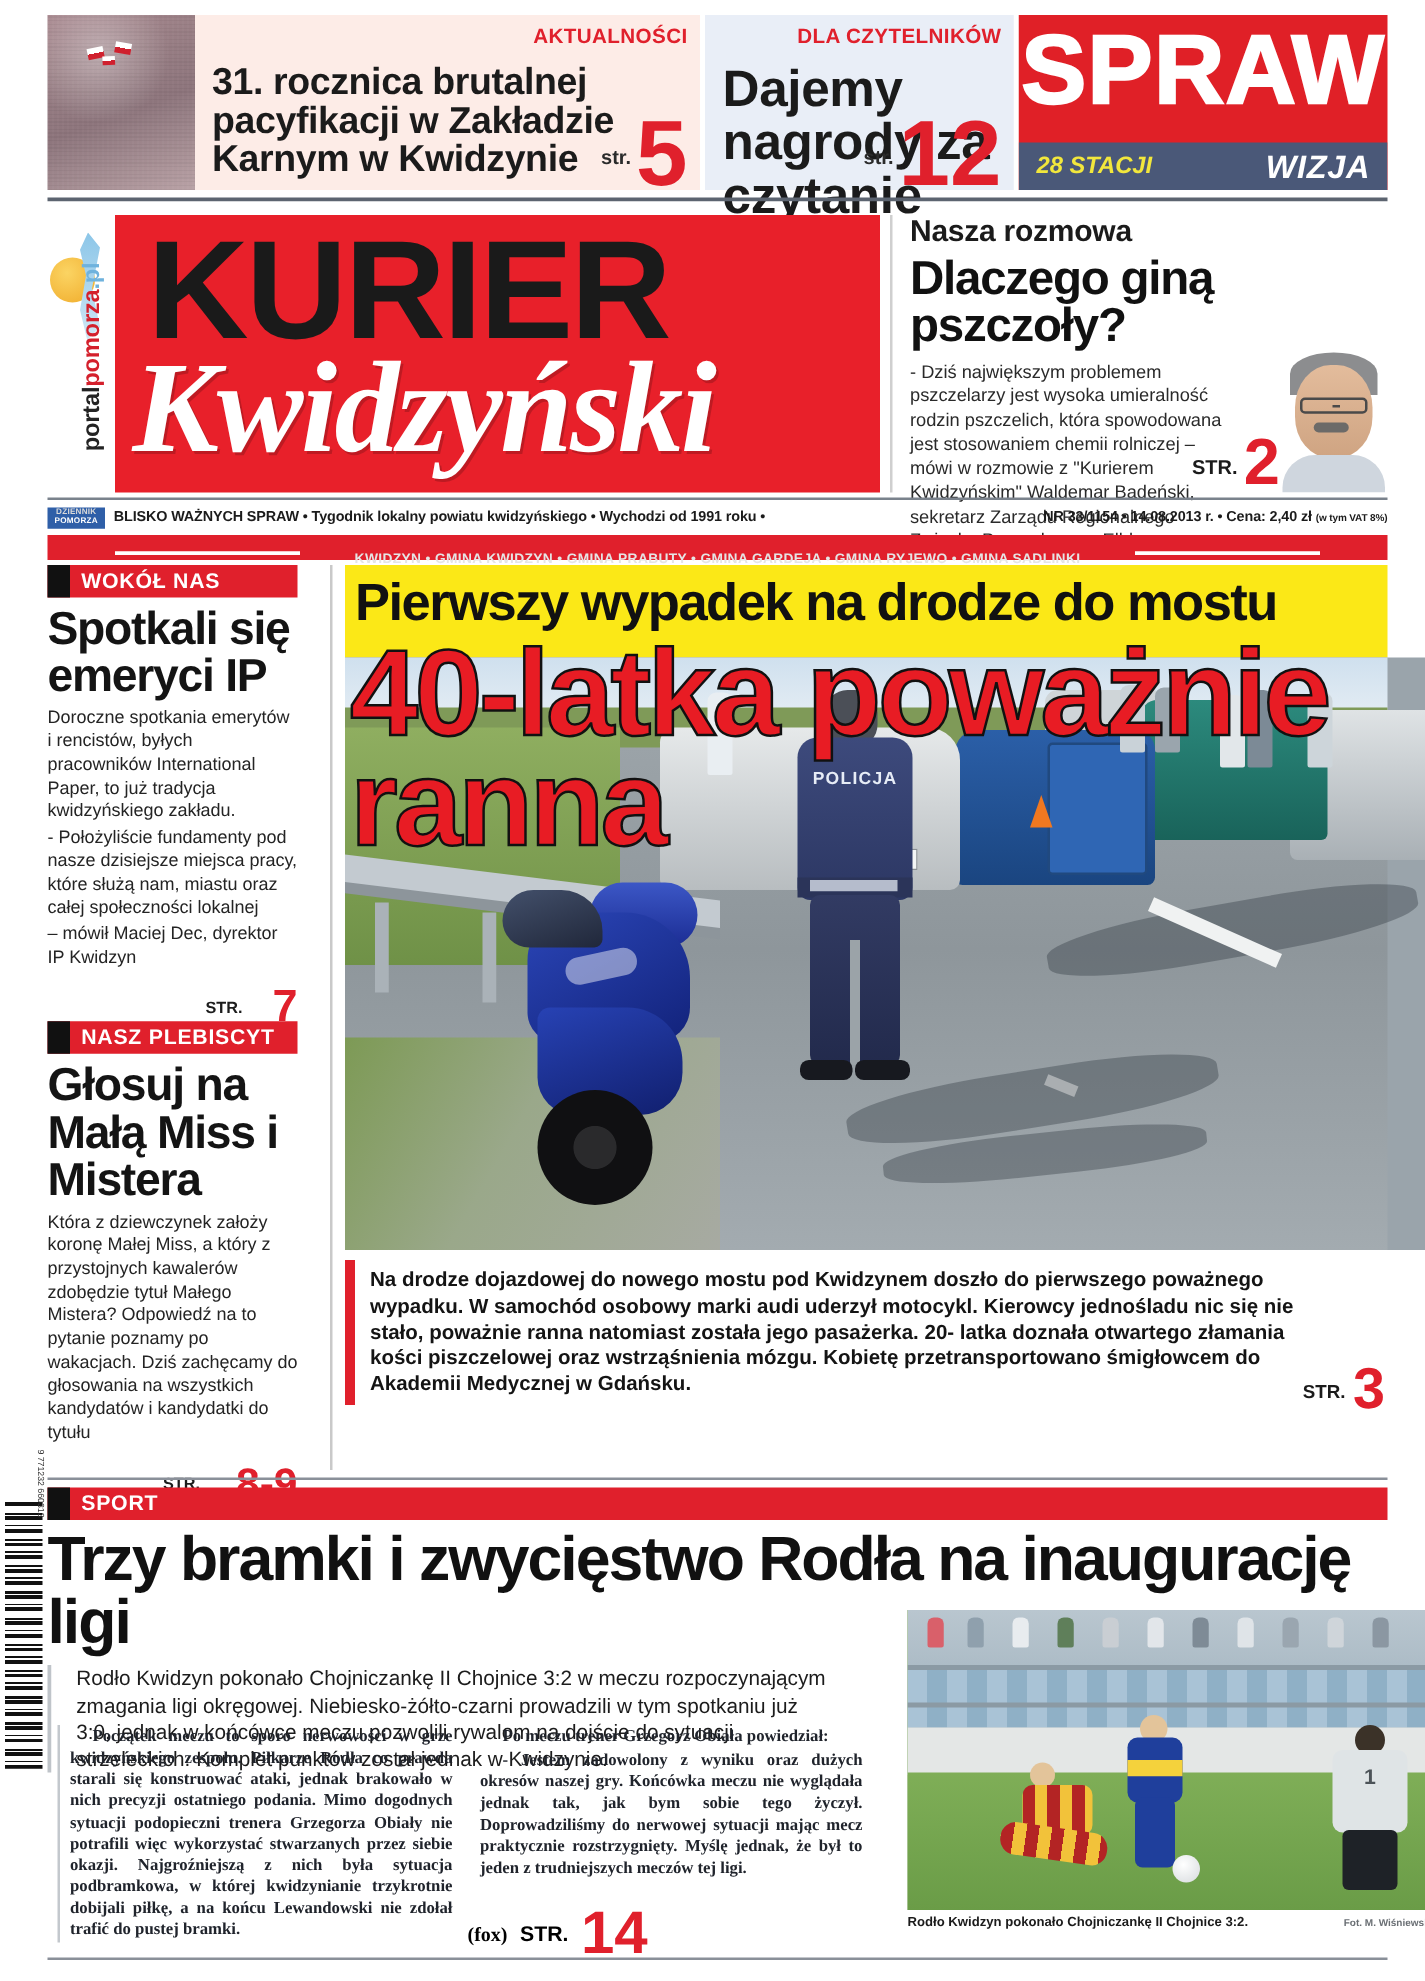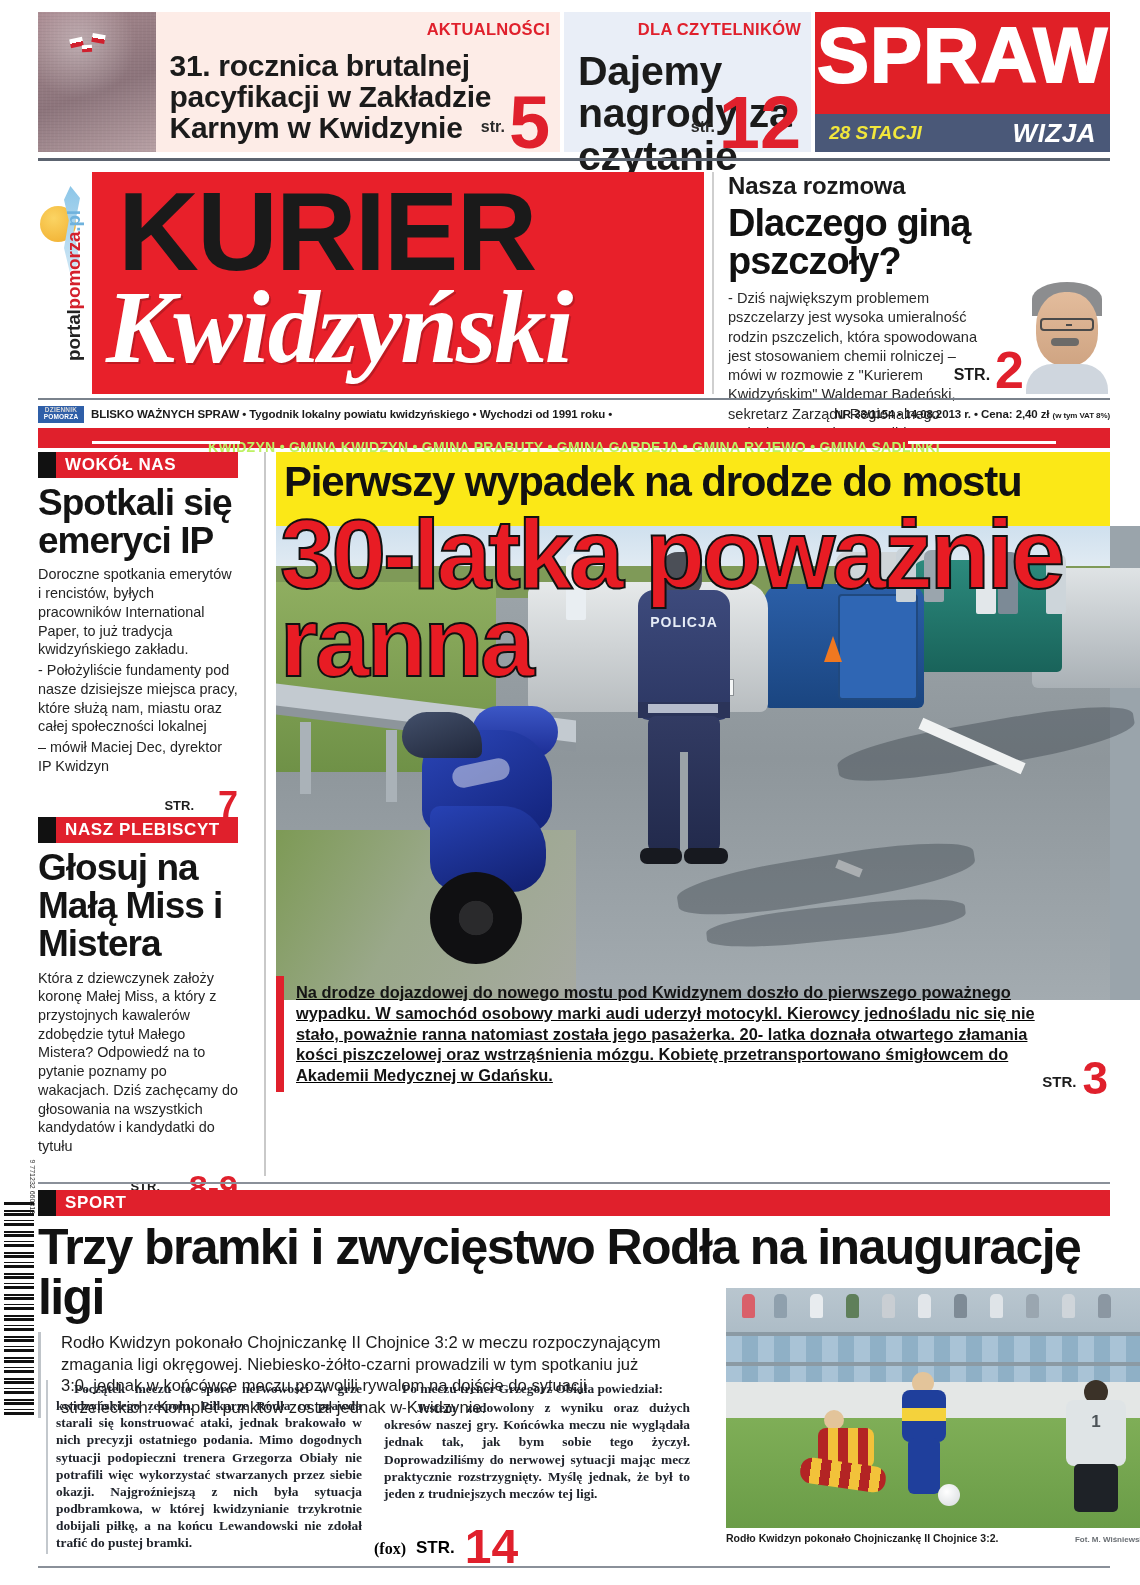--- a/index.html
+++ b/index.html
@@ -95,21 +95,21 @@
   .infobar { position:absolute; left:38px; top:404px; width:1072px; height:20px; display:flex; align-items:center; }
   .dp-logo { width:46px; height:17px; background:#2f5fa8; color:#fff; font-size:6.5px; font-weight:bold;
              display:flex; flex-direction:column; align-items:center; justify-content:center; line-height:1.05; letter-spacing:.2px;}
   .dp-logo span:first-child{color:#d9d9d9;}
   .info-left { font-size:11.5px; font-weight:bold; color:#1b1b1b; margin-left:7px; letter-spacing:-.1px;}
   .info-right { margin-left:auto; font-size:11.5px; font-weight:bold; color:#1b1b1b; letter-spacing:-.1px;}
   .info-right .vat{ font-size:8px; font-weight:bold; }
 
   .townbar { position:absolute; left:38px; top:428px; width:1072px; height:20px; background:#e0202c;
              display:flex; align-items:center; justify-content:center; }
-  .townbar .towns { color:#bef264; font-size:14px; font-weight:bold; letter-spacing:.3px;margin-top:17px; }
+  .townbar .towns { color:#e5e5e5; font-size:11px; font-weight:bold; letter-spacing:.3px;margin-top:17px; }
   .townbar .dash { position:absolute; height:3px; background:#fff; top:13px;}
   .townbar .dash.l{ left:54px; width:148px; } .townbar .dash.r{ right:54px; width:148px; }
 
   
   .sidebar { position:absolute; left:38px; top:452px; width:228px; height:724px; border-right:2px solid #c9c9c9; padding-right:26px;}
   .sect-label { height:26px; background:#e0202c; display:flex; align-items:center; margin-bottom:6px; position:relative;}
   .sect-label .blk{ width:18px; height:26px; background:#111; }
   .sect-label span.txt{ color:#fff; font-size:17px; font-weight:bold; letter-spacing:.6px; margin-left:9px;}
   .side-head { font-size:37px; font-weight:bold; color:#141414; line-height:1.02; letter-spacing:-1px; margin-bottom:6px;}
   .side-body { font-size:14.4px; line-height:1.3; color:#242424; }
@@ -188,22 +188,22 @@
   .pp2{ left:620px; top:22px; height:54px; background:#c9d2d8;}
   .pp3{ left:648px; top:24px; height:52px; background:#9aa5ad;}
   .pp4{ left:700px; top:30px; height:58px; background:#e2e7ea;}
   .pp5{ left:722px; top:26px; height:62px; background:#7c8a96;}
   .pp6{ left:770px; top:28px; height:60px; background:#cdd5da;}
   .shadow { position:absolute; background:rgba(40,48,56,.35); border-radius:40%;}
   .sh1{ left:400px; top:330px; width:300px; height:46px; transform:rotate(-9deg);}
   .sh2{ left:430px; top:380px; width:260px; height:34px; transform:rotate(-6deg);}
   .sh3{ left:560px; top:196px; width:300px; height:44px; transform:rotate(-10deg);}
 
-  .lead { position:absolute; left:0; top:524px; width:834px; height:116px; border-left:8px solid #e0202c;
-          padding:6px 0 0 12px;text-decoration:underline; }
+  .lead { position:absolute; left:0; top:556px; width:834px; height:116px; border-left:8px solid #e0202c;
+          padding:6px 0 0 12px; }
   .lead .txt { font-size:16.4px; font-weight:bold; line-height:1.27; color:#141414; width:768px;}
   .lead .strwrap{ position:absolute; right:2px; bottom:-6px; display:flex; align-items:flex-end; gap:6px;}
   .lead .strlab{ font-size:15px; font-weight:bold; color:#1b1b1b; padding-bottom:8px;}
   .lead .strnum{ font-size:46px; font-weight:bold; color:#e0202c; line-height:.82;}
 
   
   .sportrule { position:absolute; left:38px; top:1182px; width:1072px; height:2px; background:#8a9099; }
   .sport { position:absolute; left:38px; top:1190px; width:1072px; height:372px; }
   .sport-head { font-size:50px; font-weight:bold; color:#111; letter-spacing:-1.6px; line-height:1; margin-top:6px;}
   .sport-lead { margin-top:10px; width:630px; font-size:16.6px; line-height:1.3; color:#1c1c1c;
@@ -443,21 +443,21 @@
         <div class="belt"></div>
         <div class="refl"></div>
         <div class="legs"></div>
         <div class="split"></div>
         <div class="shoeL"></div>
         <div class="shoeR"></div>
       </div>
     </div>
 
     <div class="bigred">
-      <div class="l1">30-latka poważnie</div>
+      <div class="l1">40-latka poważnie</div>
       <div class="l2">ranna</div>
     </div>
 
     <div class="lead">
       <div class="txt">Na drodze dojazdowej do nowego mostu pod Kwidzynem doszło do pierwszego poważnego wypadku. W samochód osobowy marki audi uderzył motocykl. Kierowcy jednośladu nic się nie stało, poważnie ranna natomiast została jego pasażerka. 20- latka doznała otwartego złamania kości piszczelowej oraz wstrząśnienia mózgu. Kobietę przetransportowano śmigłowcem do Akademii Medycznej w Gdańsku.</div>
       <div class="strwrap">
         <div class="strlab">STR.</div>
         <div class="strnum">3</div>
       </div>
     </div>

